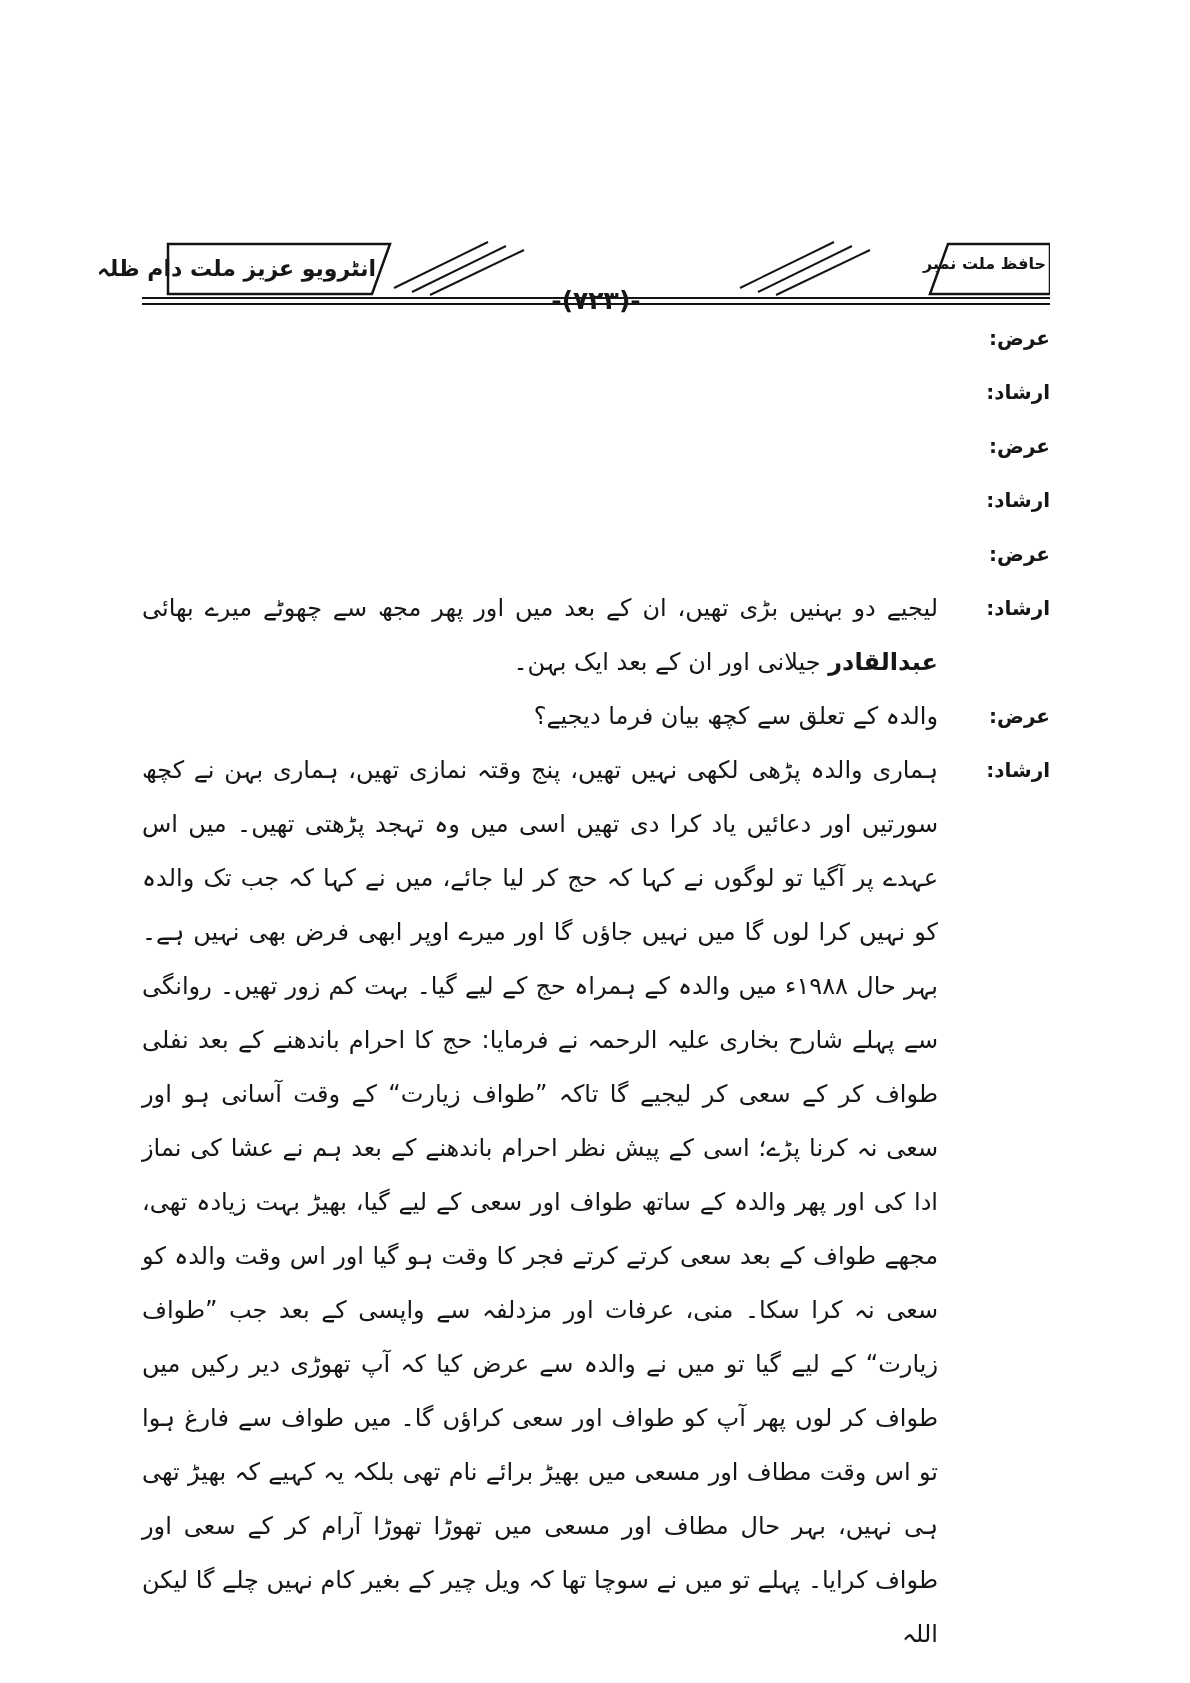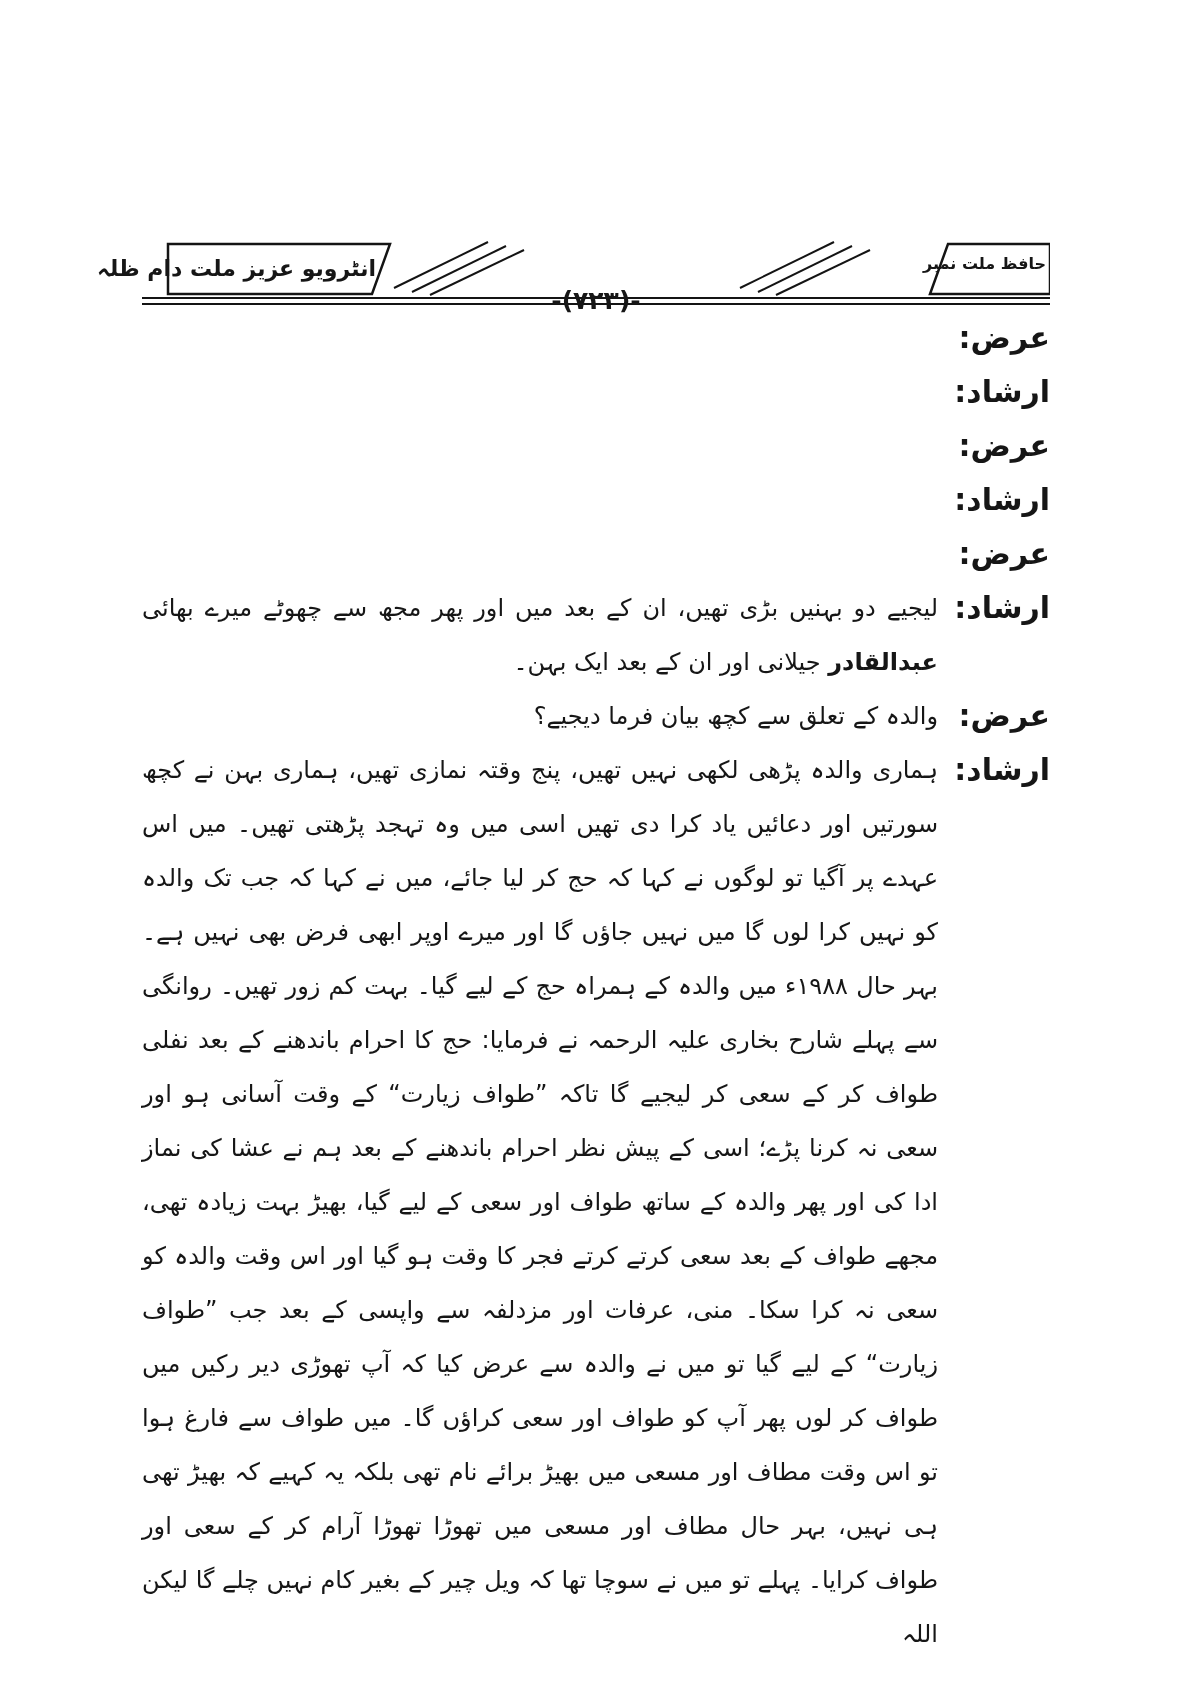--- a/index.html
+++ b/index.html
@@ -16,21 +16,21 @@
   .hdr-text { position:absolute; font-weight:700; white-space:nowrap; }
   .hdr-right-title { top:16px; right:4px; width:116px; text-align:center; font-size:16px; }
   .hdr-left-title  { top:18px; left:30px;  width:204px; text-align:center; font-size:22px; }
   .hdr-pageno { top:12px; left:50%; transform:translateX(-50%); font-size:25px; font-weight:600; letter-spacing:1px; direction:ltr;margin-top:36px; }
   .double-rule { height:8px; border-top:2.5px solid #141414; border-bottom:2.5px solid #141414; margin-top:1px; }
   
   .dialogue { padding-top:6px; }
   .qa { display:flex; align-items:flex-start; }
   .qa-label {
     width:112px; flex:0 0 112px; font-weight:700;
-    font-size:30px; line-height:54px; letter-spacing:0;
+    font-size:20px; line-height:54px; letter-spacing:0;
   }
   .qa-text {
     flex:1; font-size:24px; line-height:54px;
     text-align:justify; text-justify:inter-word;
   }
   .qa-text .b { font-weight:700; }
 </style>
 </head>
 <body>
 

